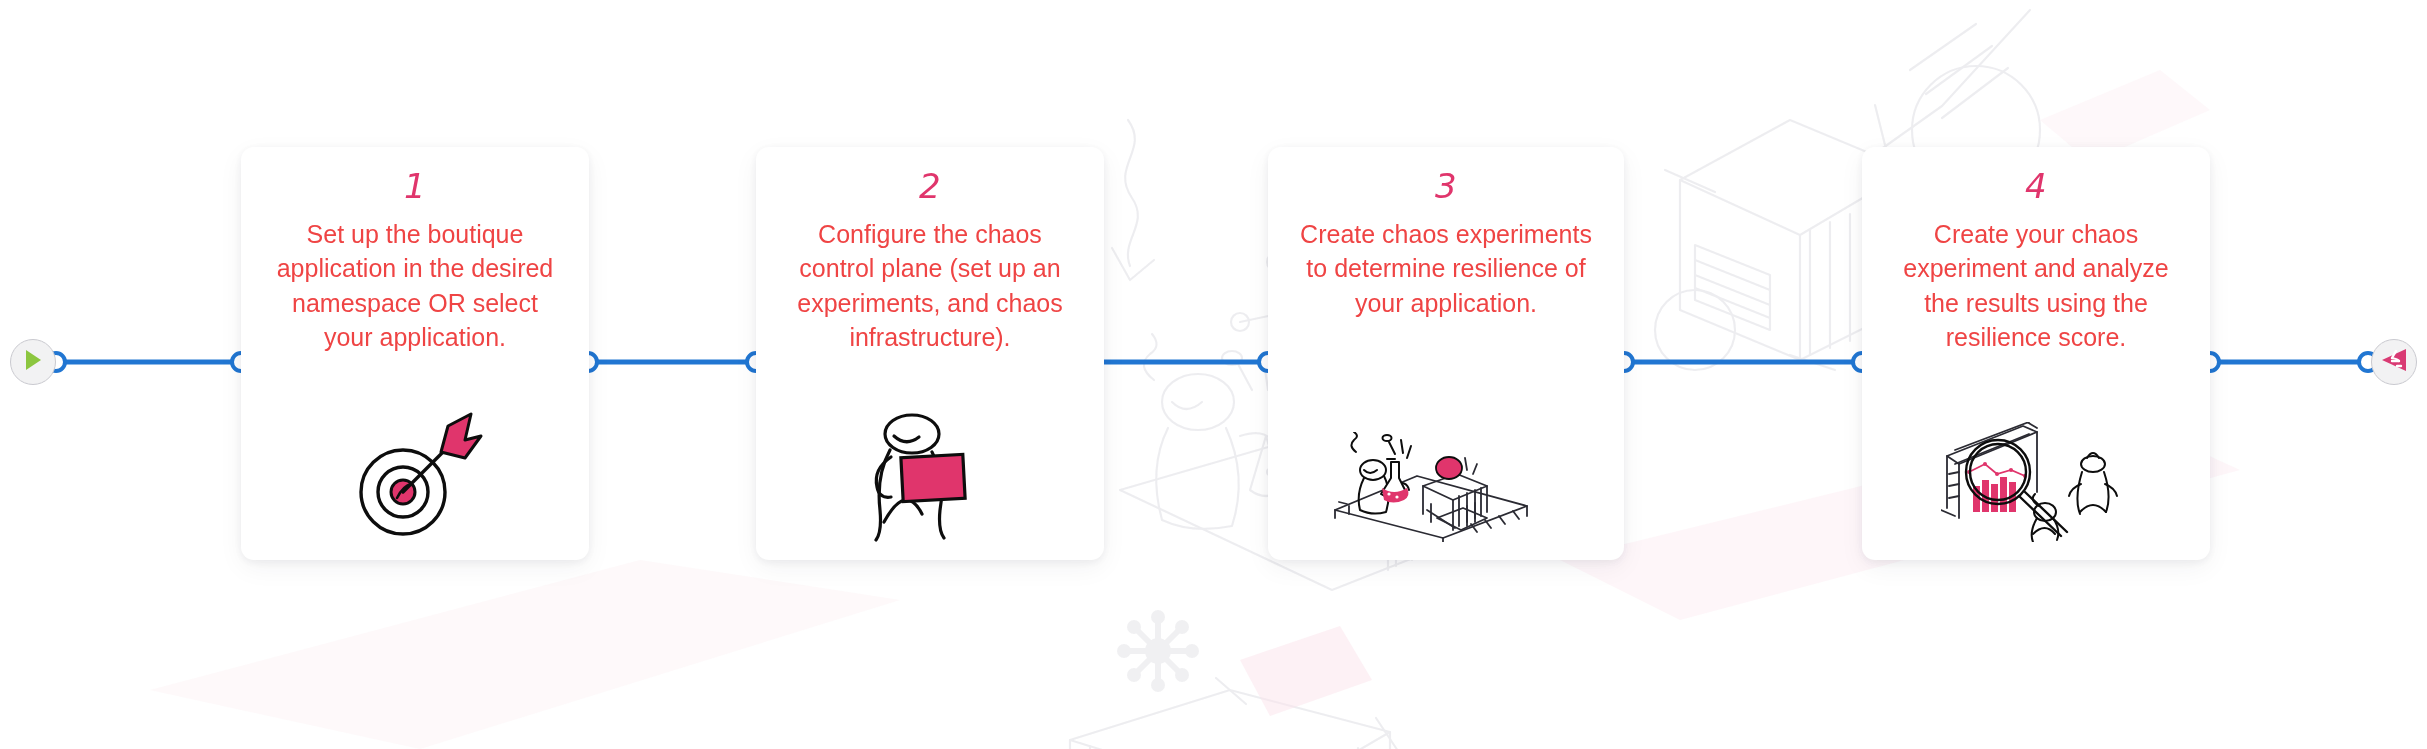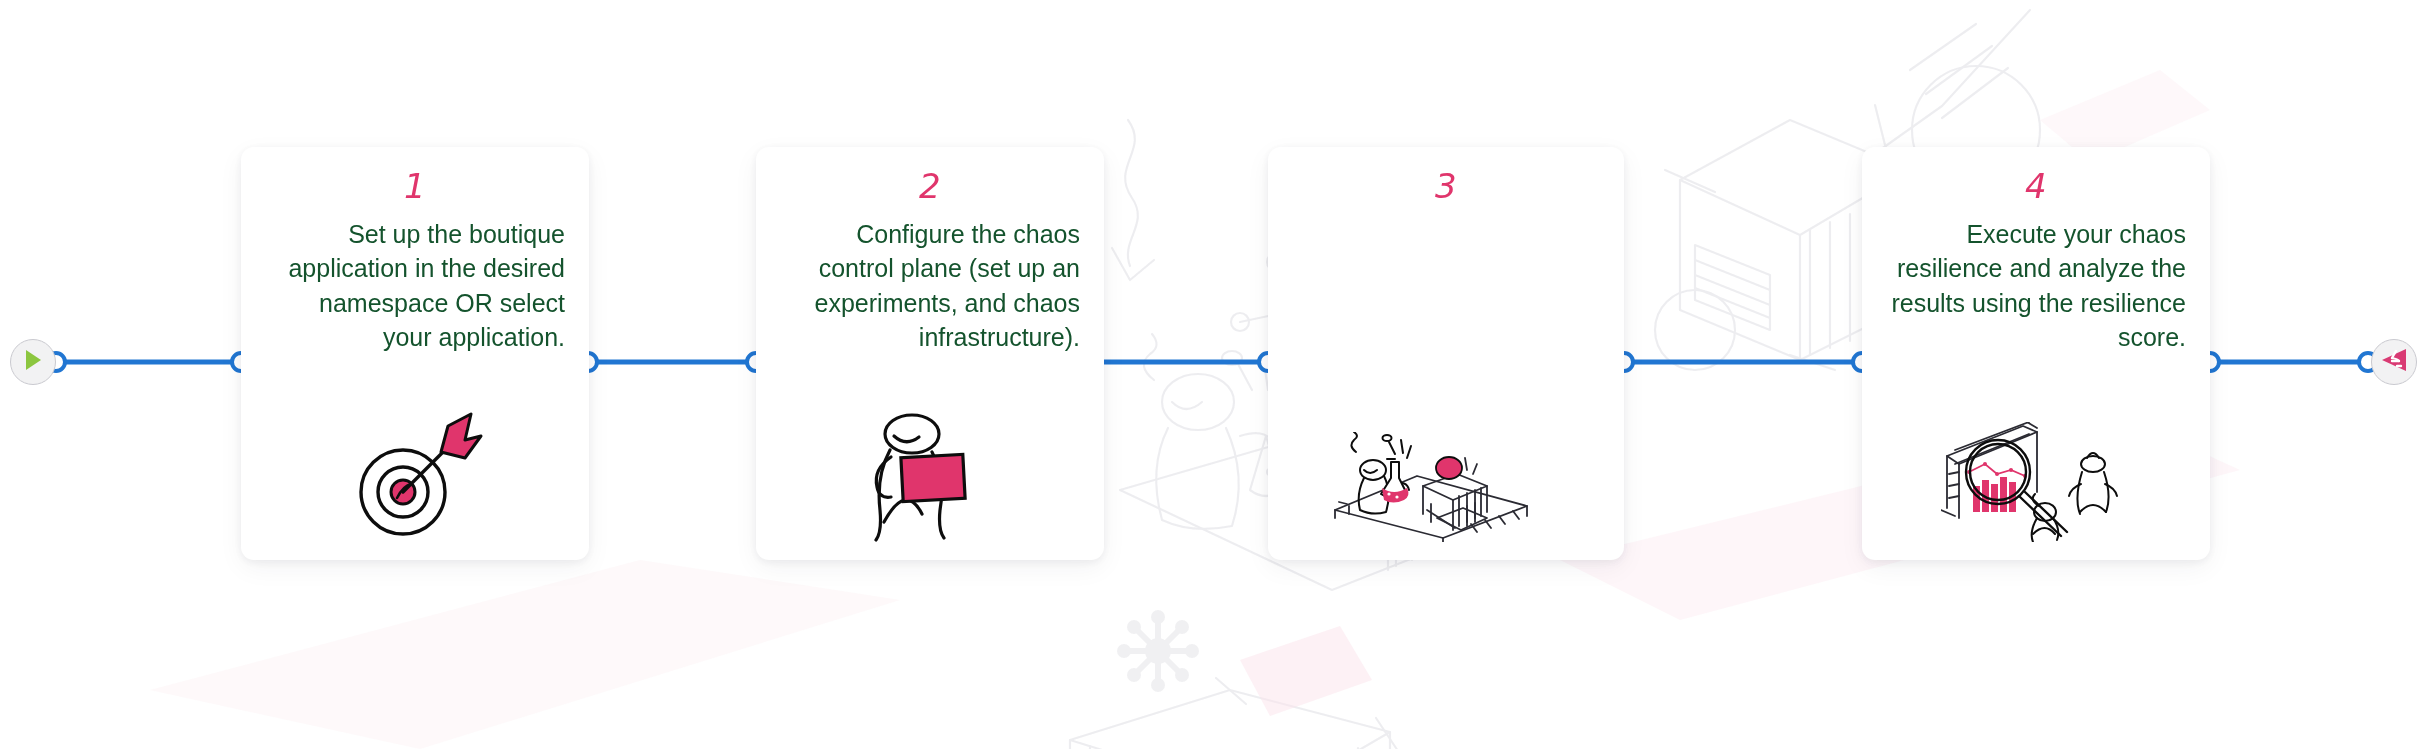--- a/index.html
+++ b/index.html
@@ -81,22 +81,22 @@
     font-weight: 400;
     font-style: italic;
     color: #e0356c;
     letter-spacing: .5px;
     margin-bottom: 14px;
     user-select: none;
   }
   .card-text {
     font-size: 25px;
     line-height: 1.37;
-    color: #14532d;
-    text-align: right;
+    color: #ef4444;
+    text-align: center;
     font-weight: 400;
     max-width: 300px;
   }
   .card-art {
     margin-top: auto;
     margin-bottom: 4px;
     width: 100%;
     display: flex;
     justify-content: center;
     align-items: flex-end;
@@ -266,20 +266,21 @@
           <path d="M24 110 q22 -40 38 -8"></path>
           <path d="M31 45 q-18 12 -14 30 q2 12 14 10"></path>
         </g>
         <rect x="42" y="44" width="62" height="44" transform="rotate(-3 73 66)" fill="#e0356c" stroke="#0d0d0d" stroke-width="3.2"></rect>
       </svg>
     </div>
   </div>
 
   <div class="card" style="left:1268px; top:147px; width:356px; height:413px;">
     <div class="card-number">3</div>
+    <div class="card-text">Create chaos experiments to determine resilience of your application.</div>
     <div class="card-art">
       <svg width="230" height="110" viewBox="0 0 230 110" xmlns="http://www.w3.org/2000/svg">
         <g fill="none" stroke="#2b2b33" stroke-width="1.8" stroke-linecap="round" stroke-linejoin="round">
 
           <path d="M4 78 L86 44 L196 74 L112 106 Z"></path>
           <path d="M4 78 L4 86 M196 74 L196 84 M112 106 L112 110"></path>
           <path d="M140 92 L146 100 M154 88 L160 96 M168 84 L174 92 M182 79 L188 87
                    M18 74 L18 82 M8 70 L16 72"></path>
         </g>
 
@@ -310,21 +311,21 @@
           <path d="M136 74 L136 94 M144 71 L144 90"></path>
           <path d="M118 28 l6 10 M134 26 l2 12 M146 32 l-4 10"></path>
         </g>
         <ellipse cx="118" cy="36" rx="13" ry="11" fill="#e0356c" stroke="#0d0d0d" stroke-width="1.8"></ellipse>
       </svg>
     </div>
   </div>
 
   <div class="card" style="left:1862px; top:147px; width:348px; height:413px;">
     <div class="card-number">4</div>
-    <div class="card-text">Execute your chaos resilience and analyze the results using the resilience score.</div>
+    <div class="card-text">Create your chaos experiment and analyze the results using the resilience score.</div>
     <div class="card-art">
       <svg width="190" height="120" viewBox="0 0 190 120" xmlns="http://www.w3.org/2000/svg">
         <g fill="none" stroke="#2b2b33" stroke-width="1.8" stroke-linecap="round" stroke-linejoin="round">
 
           <path d="M6 34 L82 4 L96 10 L18 42 Z"></path>
           <path d="M6 34 L6 86 M18 42 L18 96 M96 10 L96 70"></path>
           <path d="M14 28 L88 0 M14 42 L88 12 M8 52 L18 50 M8 64 L18 62 M8 76 L18 74"></path>
           <path d="M0 88 L14 94 M86 0 L96 6"></path>
         </g>
 

